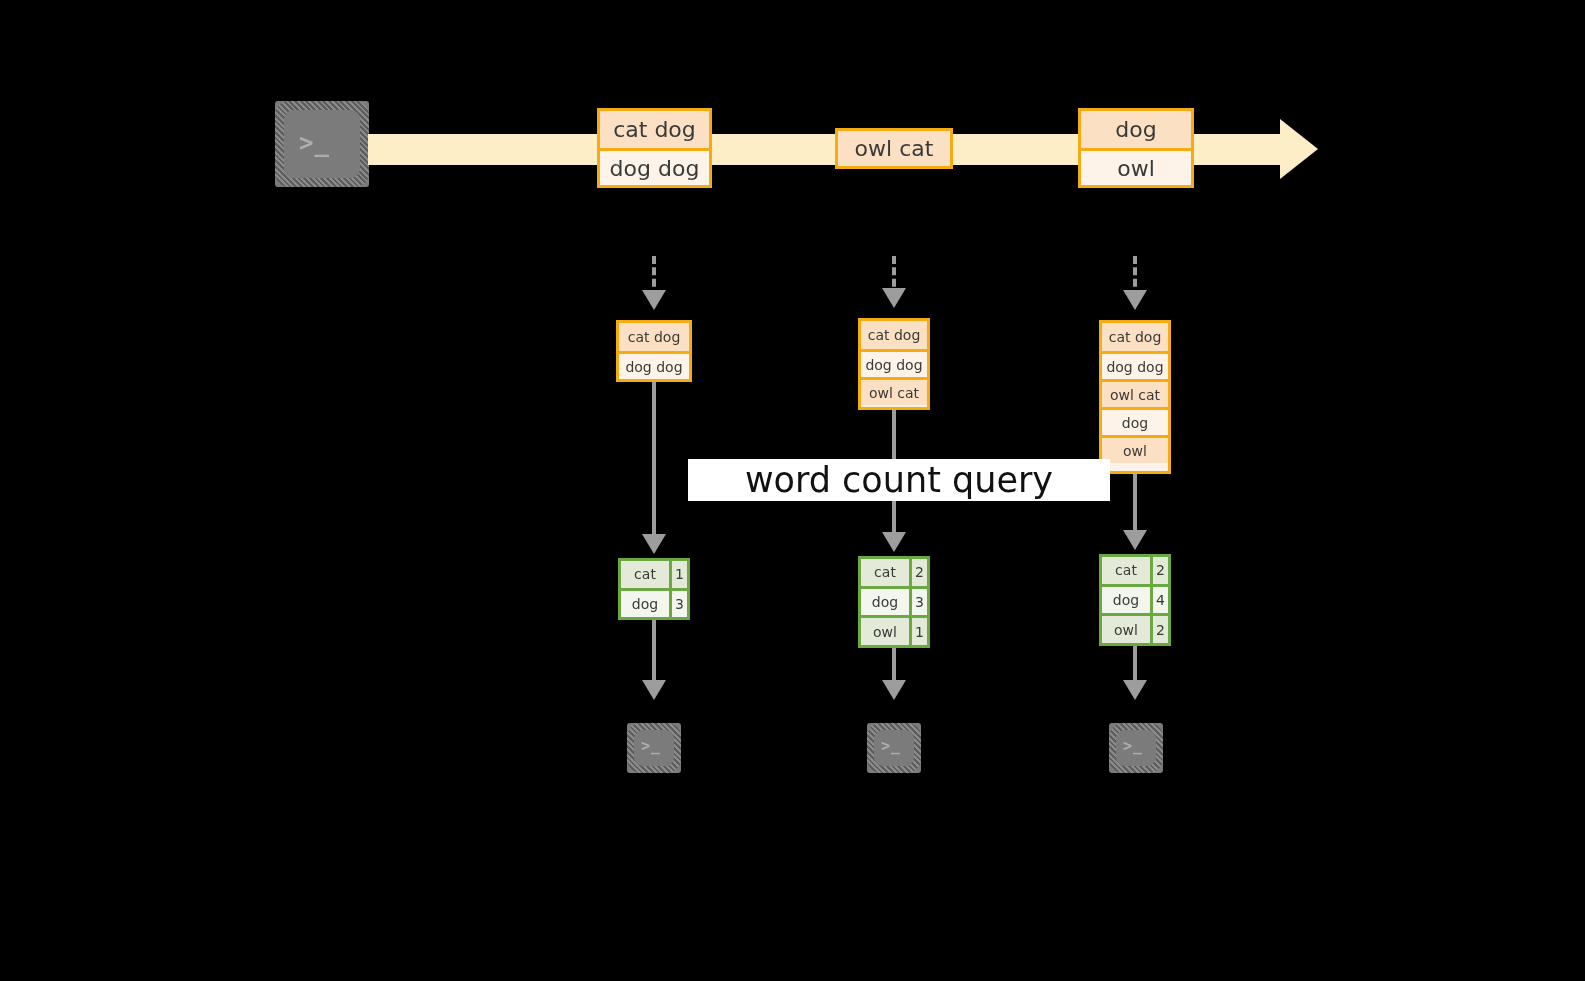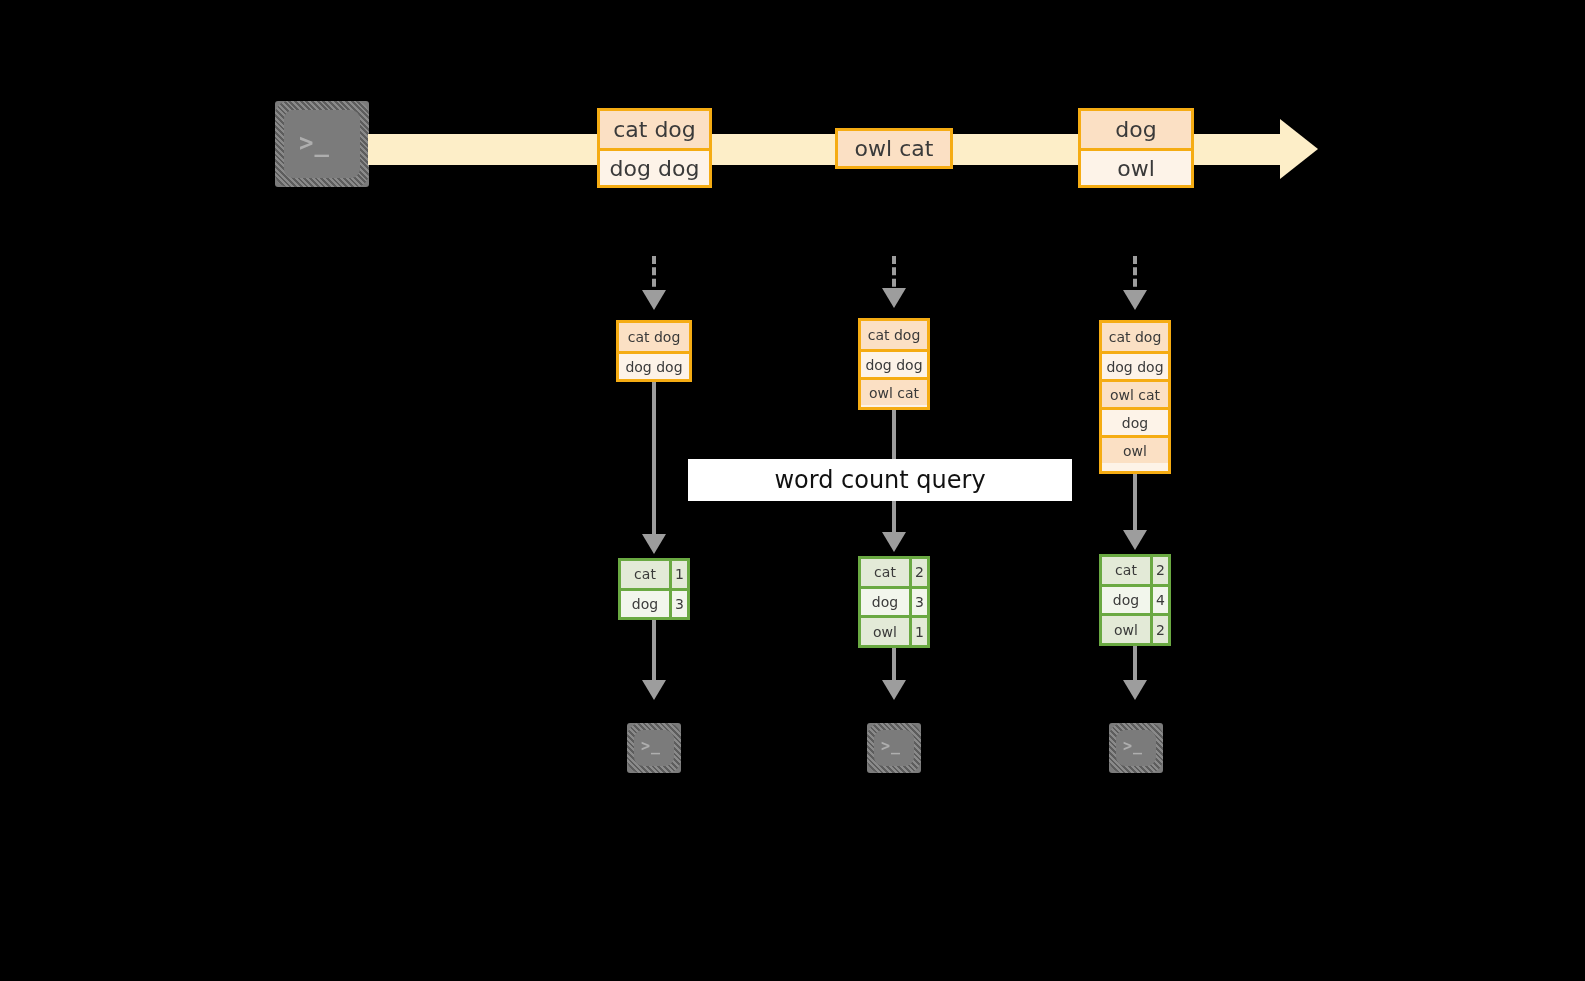--- a/index.html
+++ b/index.html
@@ -246,15 +246,15 @@
 
   <div class="vline" style="left:1133px;top:646px;height:42px;"></div>
   <div class="vhead" style="left:1123px;top:680px;"></div>
 
   <div class="term" style="left:1100px;top:714px;width:72px;height:68px;">
     <div class="term-hatch"></div>
     <div class="term-inner" style="left:7px;top:7px;right:7px;bottom:7px;"></div>
     <div class="term-glyph" style="left:14px;top:16px;font-size:15px;">&gt;_</div>
   </div>
 
-  <div class="qlabel" style="left:688px;top:459px;width:384px;height:42px;font-size:24px;">word count query</div>
+  <div class="qlabel" style="left:688px;top:459px;width:422px;height:42px;font-size:35px;">word count query</div>
 
 </div>
 
 </body></html>

